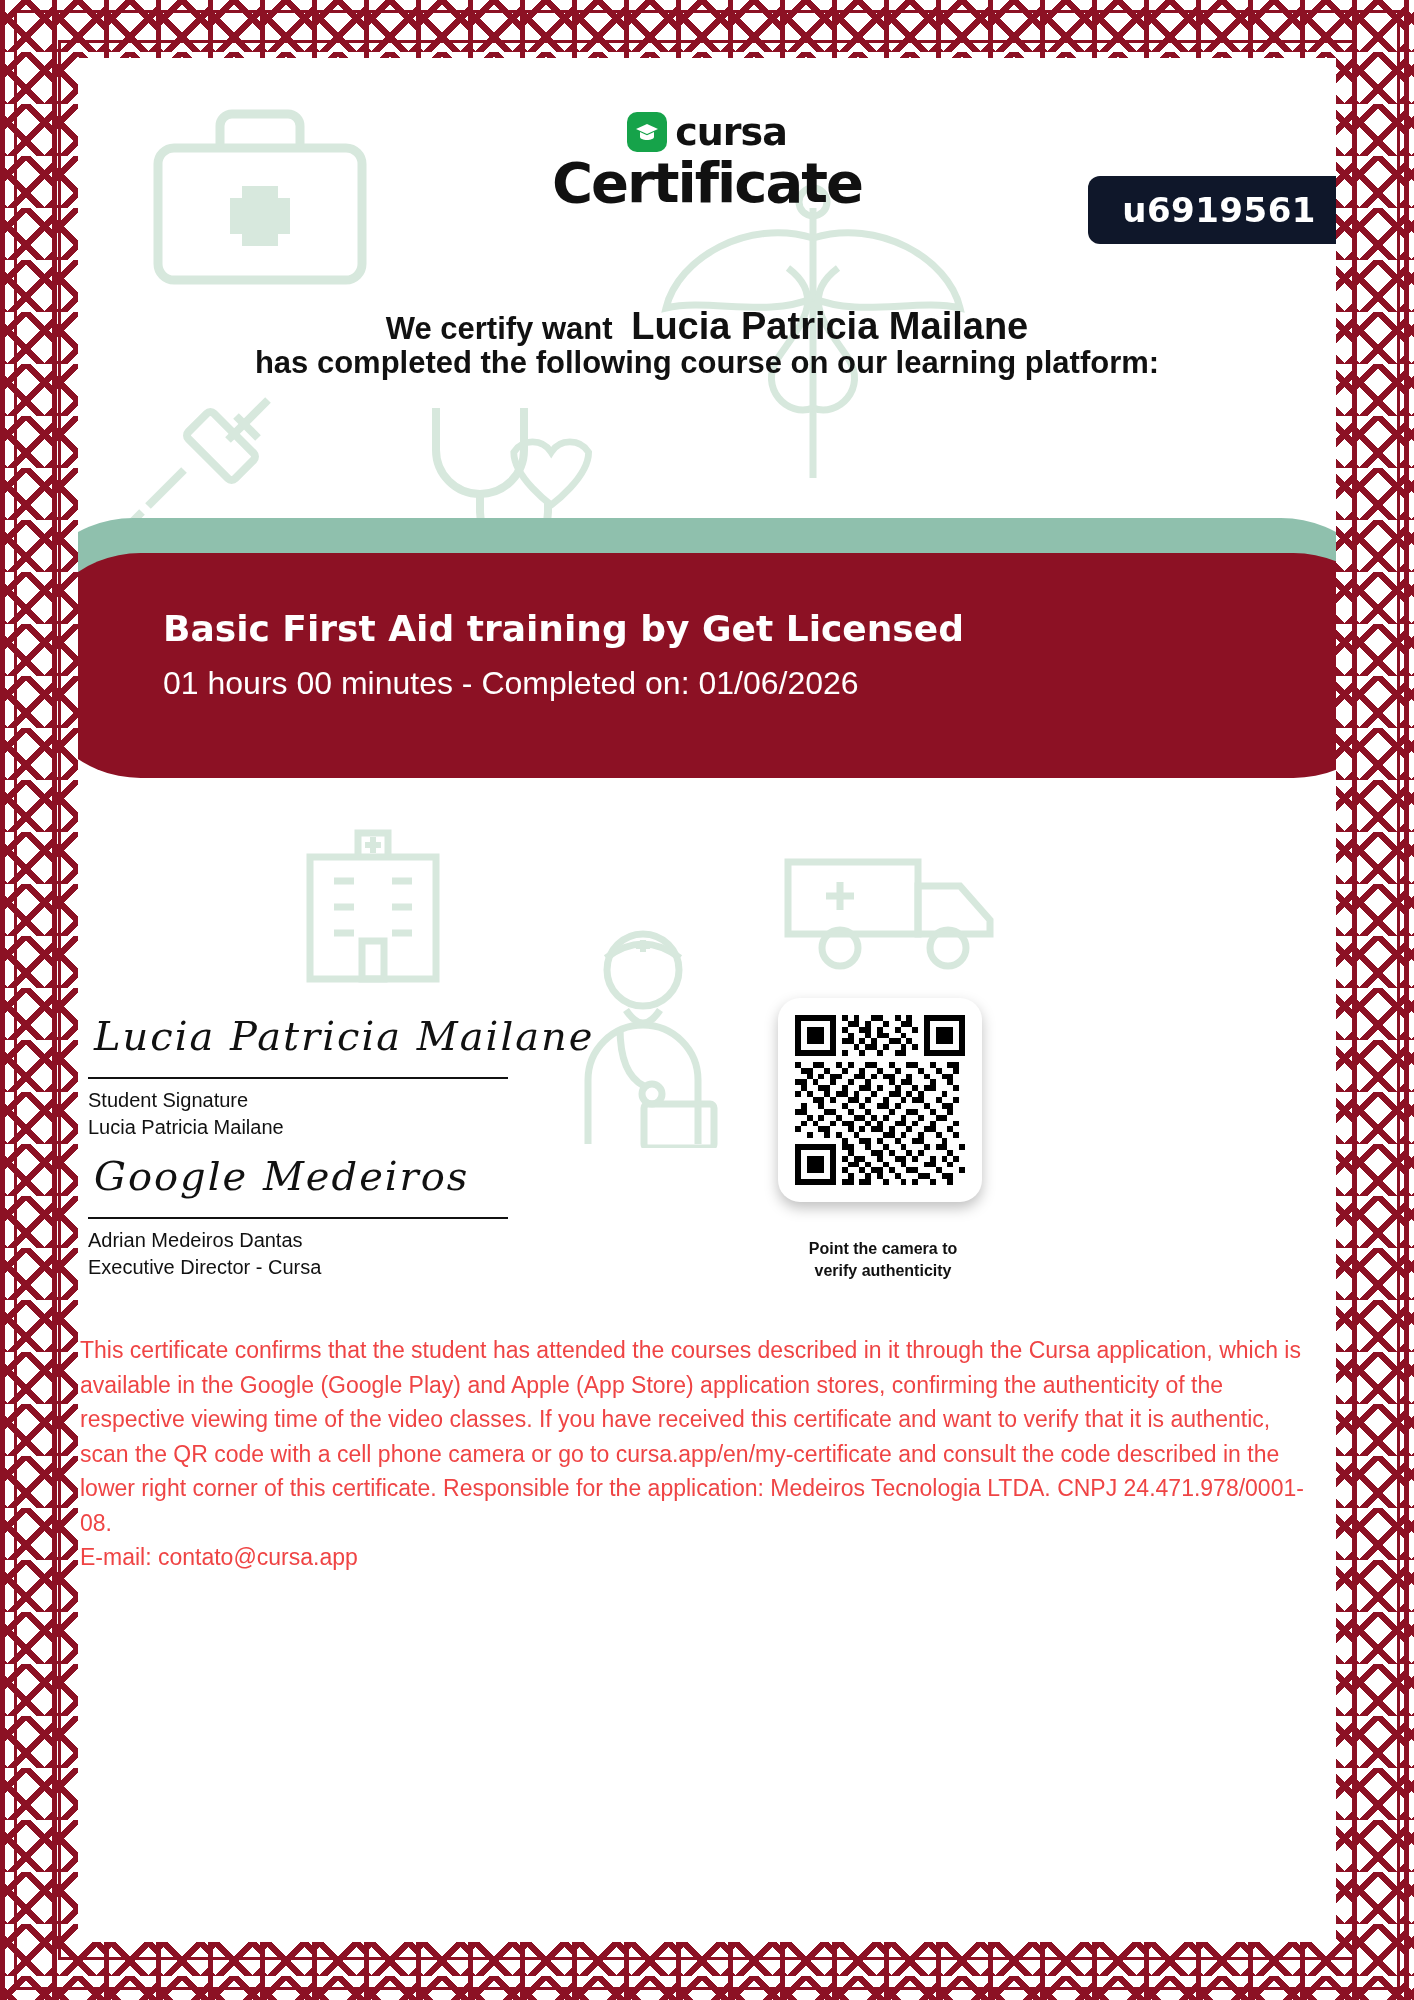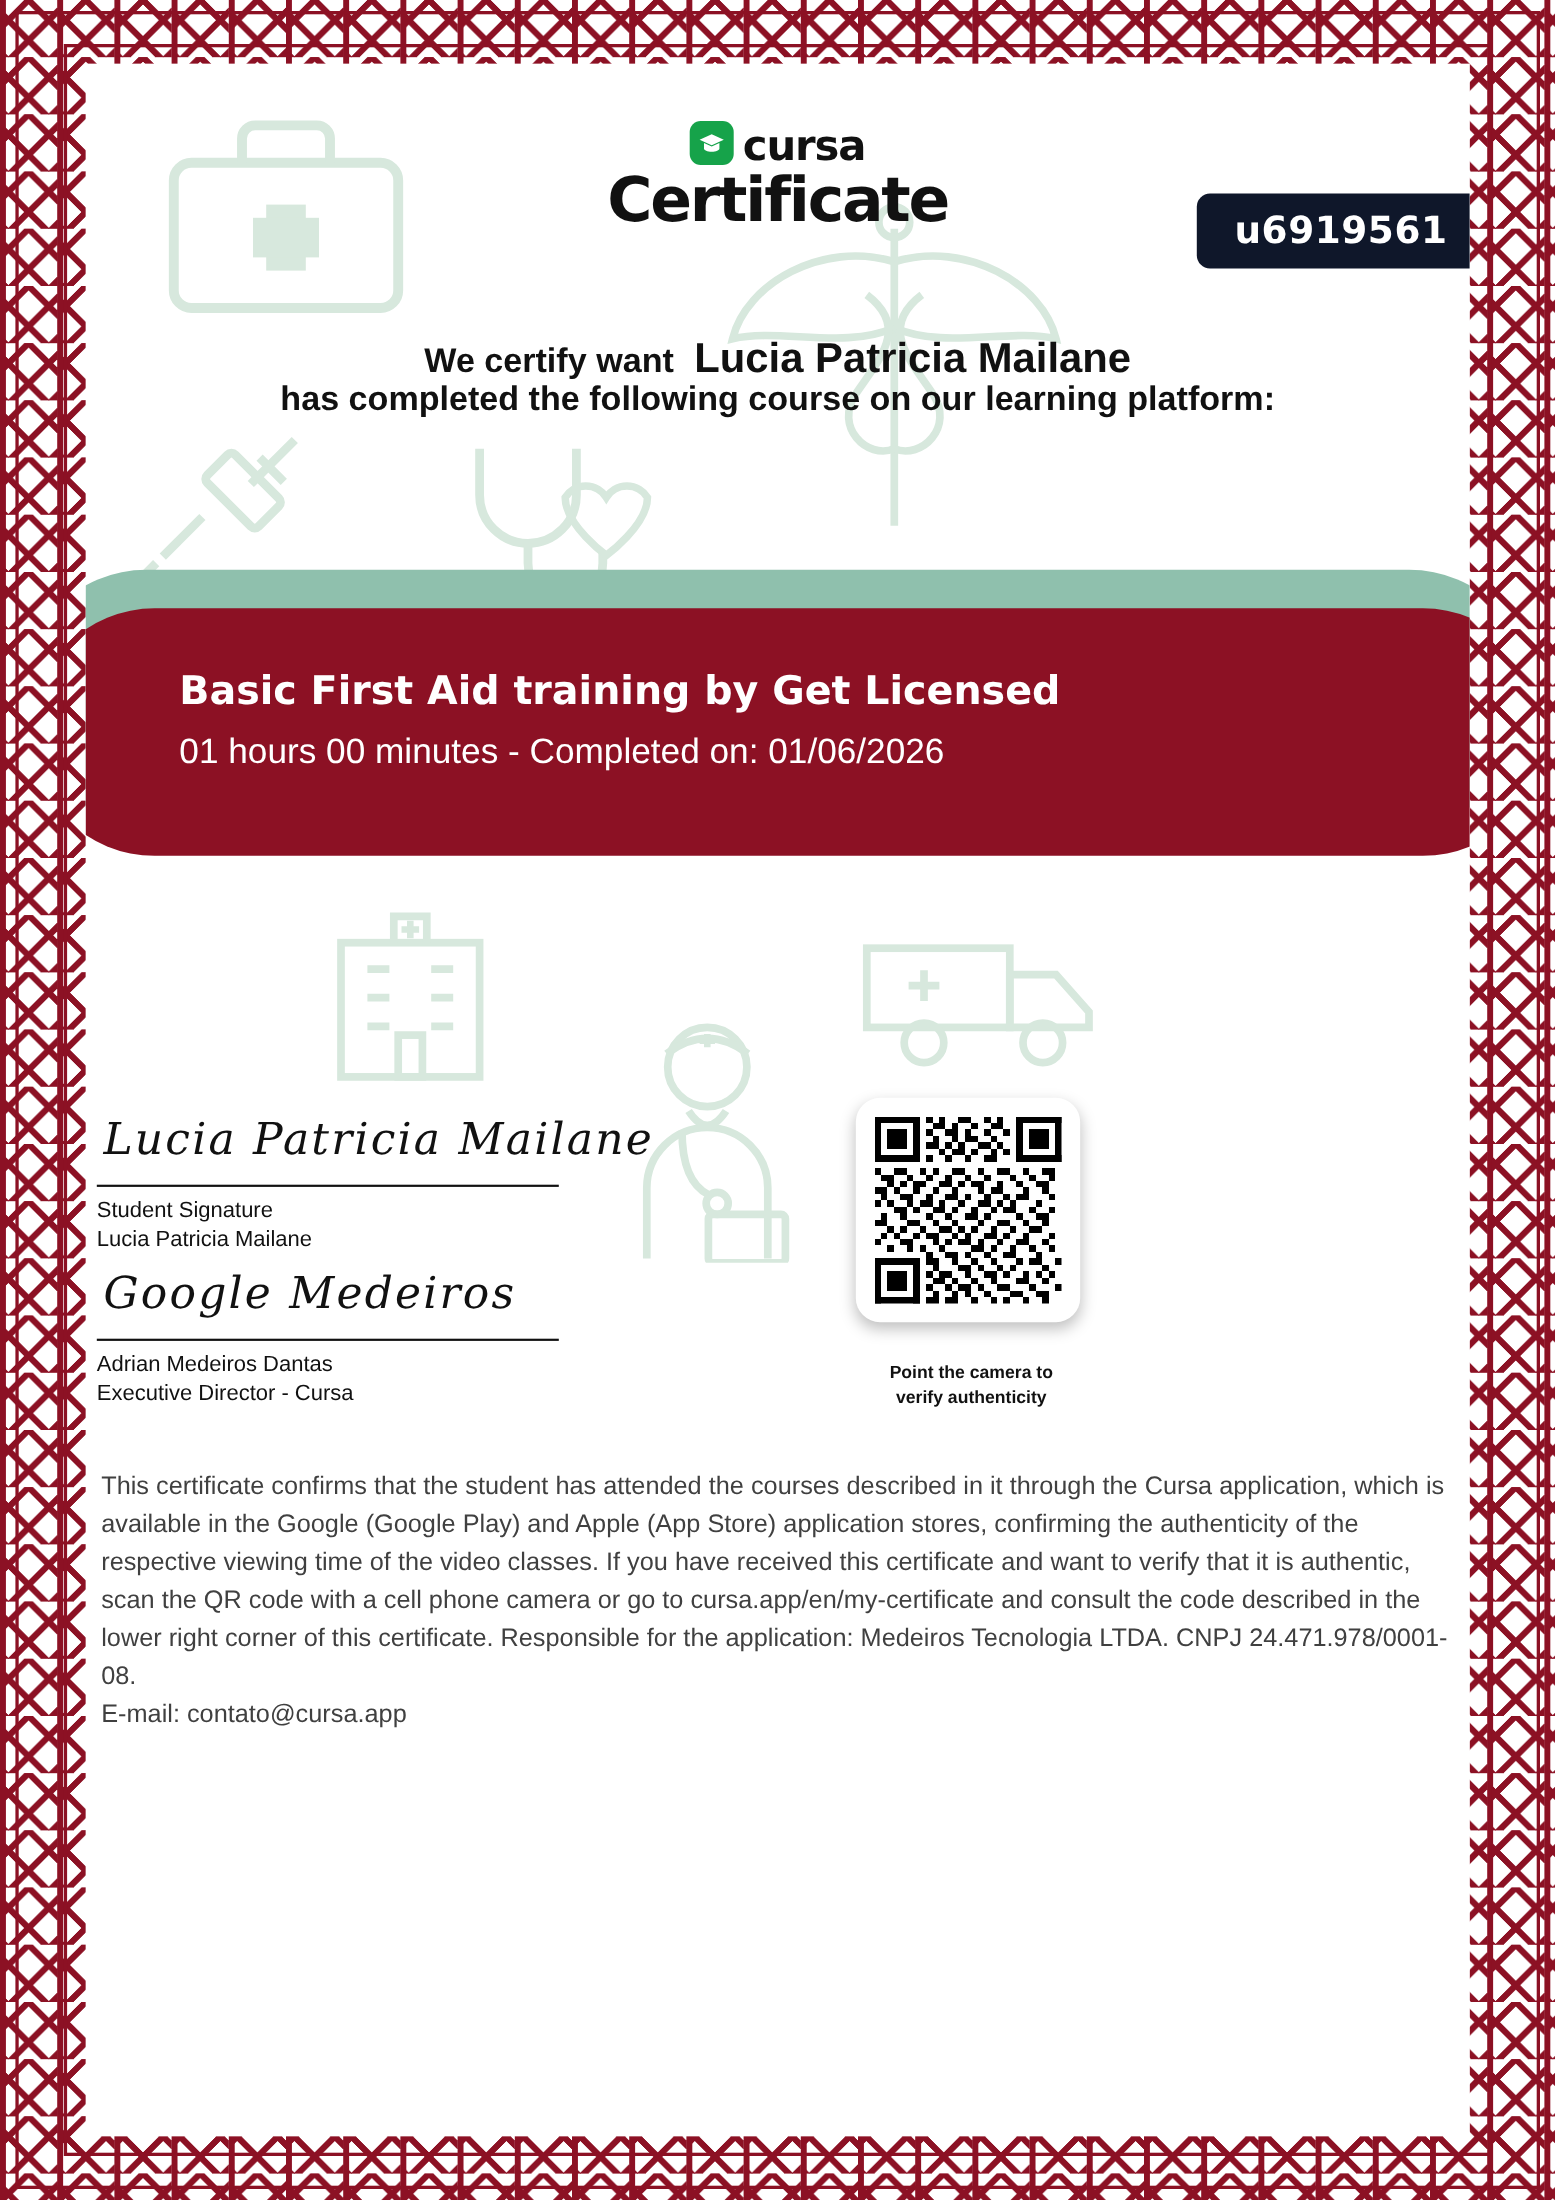--- a/index.html
+++ b/index.html
@@ -73,20 +73,21 @@
   .wm svg { display: block; }
 
   
   .logo-row {
     position: absolute;
     top: 52px;
     left: 0;
     right: 0;
     display: flex;
     justify-content: center;
+    align-items: center;
     gap: 8px;
   }
   .logo-mark {
     width: 40px; height: 40px;
     background: #16a34a;
     border-radius: 10px;
     display: flex; align-items: center; justify-content: center;
   }
   .logo-text {
     font-size: 38px;
@@ -240,26 +241,26 @@
     text-align: center;
     font-size: 16px;
     font-weight: 700;
     color: #111111;
     line-height: 1.4;
   }
 
   
   .footer {
     position: absolute;
-    left: 14px;
+    left: 2px;
     right: 20px;
     top: 1275px;
     font-size: 23px;
     line-height: 1.5;
-    color: #404040;
+    color: #ef4444;
   }
 </style>
 </head>
 <body>
 
 <div class="page">
 
   <div class="border-frame"></div>
   <div class="border-thin-line2"></div>
   <div class="border-inner-white"></div>

